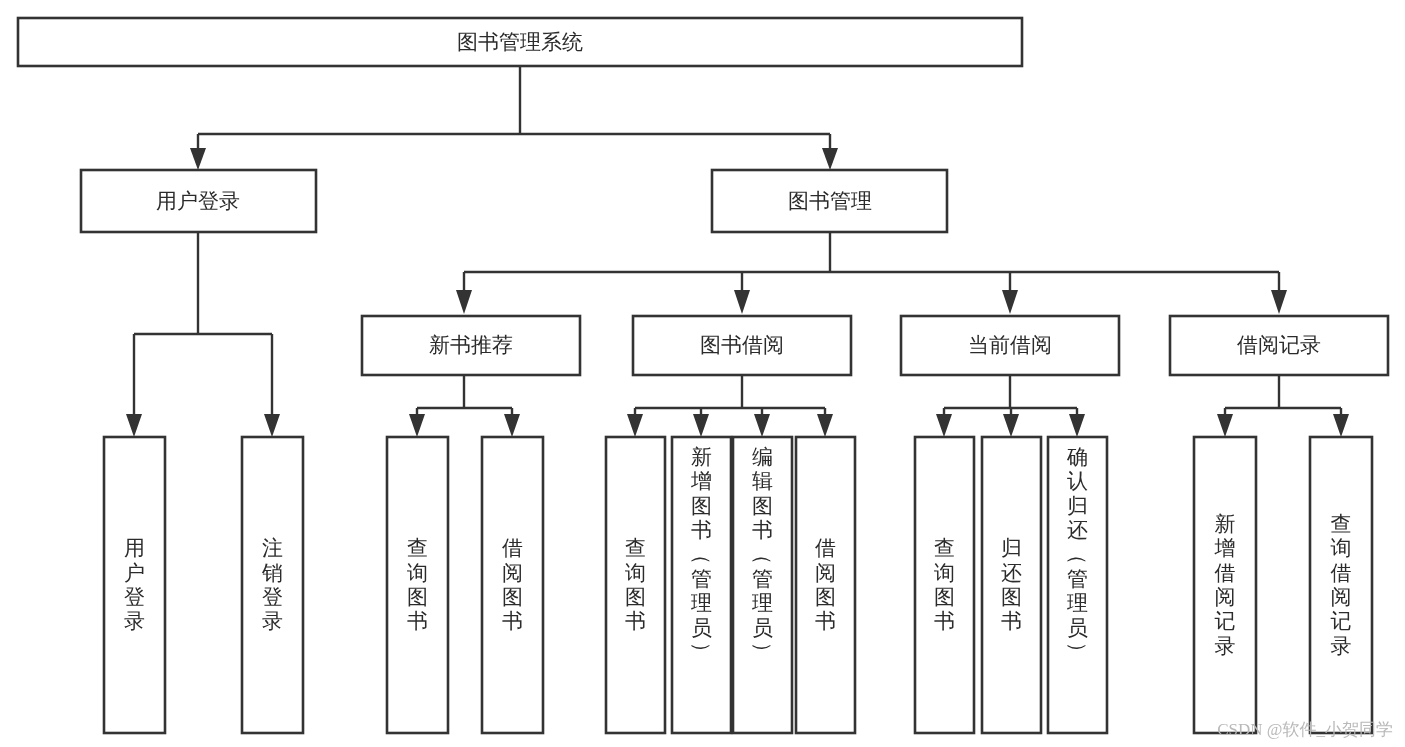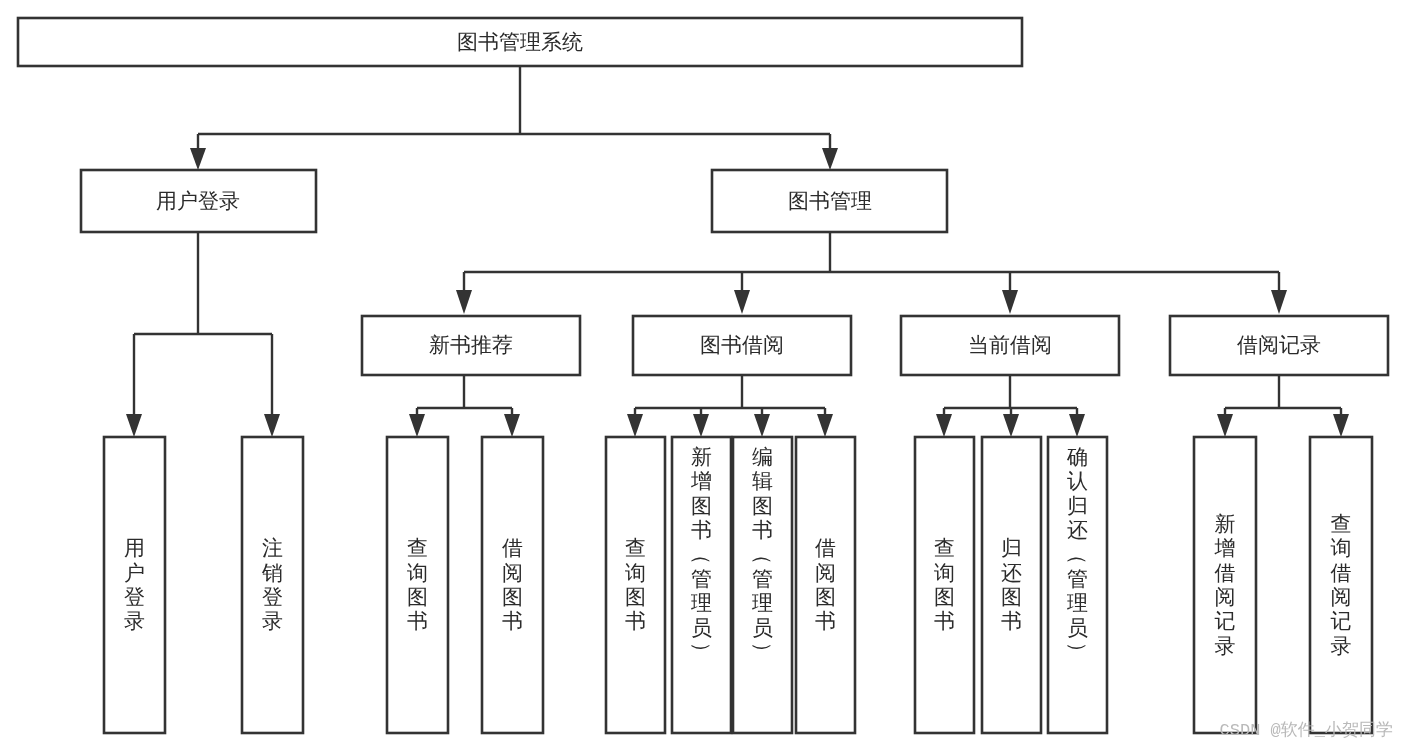--- a/index.html
+++ b/index.html
@@ -68,21 +68,21 @@
   .vlabel span {
     display: block;
   }
   .vlabel.center {
     align-items: center;
   }
   #watermark {
     position: absolute;
     right: 12px;
     bottom: 6px;
-    font-family: Liberation Mono, monospace;
+    font-family: Liberation Serif, serif;
     font-size: 17px;
     color: #b9b9b9;
     white-space: nowrap;
     pointer-events: none;
   }
 </style>
 </head>
 <body>
 
 <div id="diagram-root">

